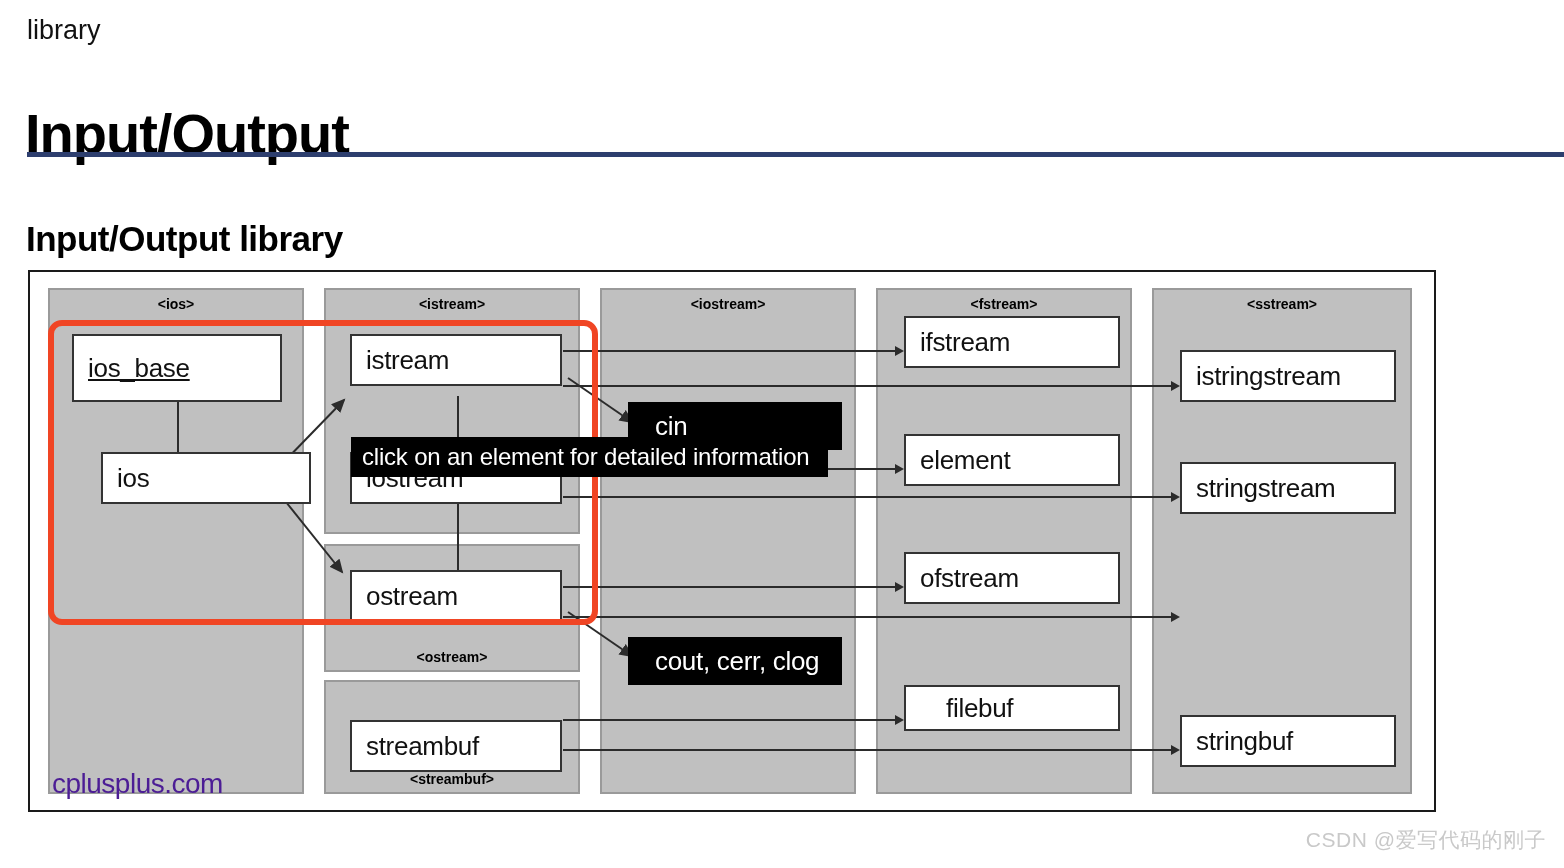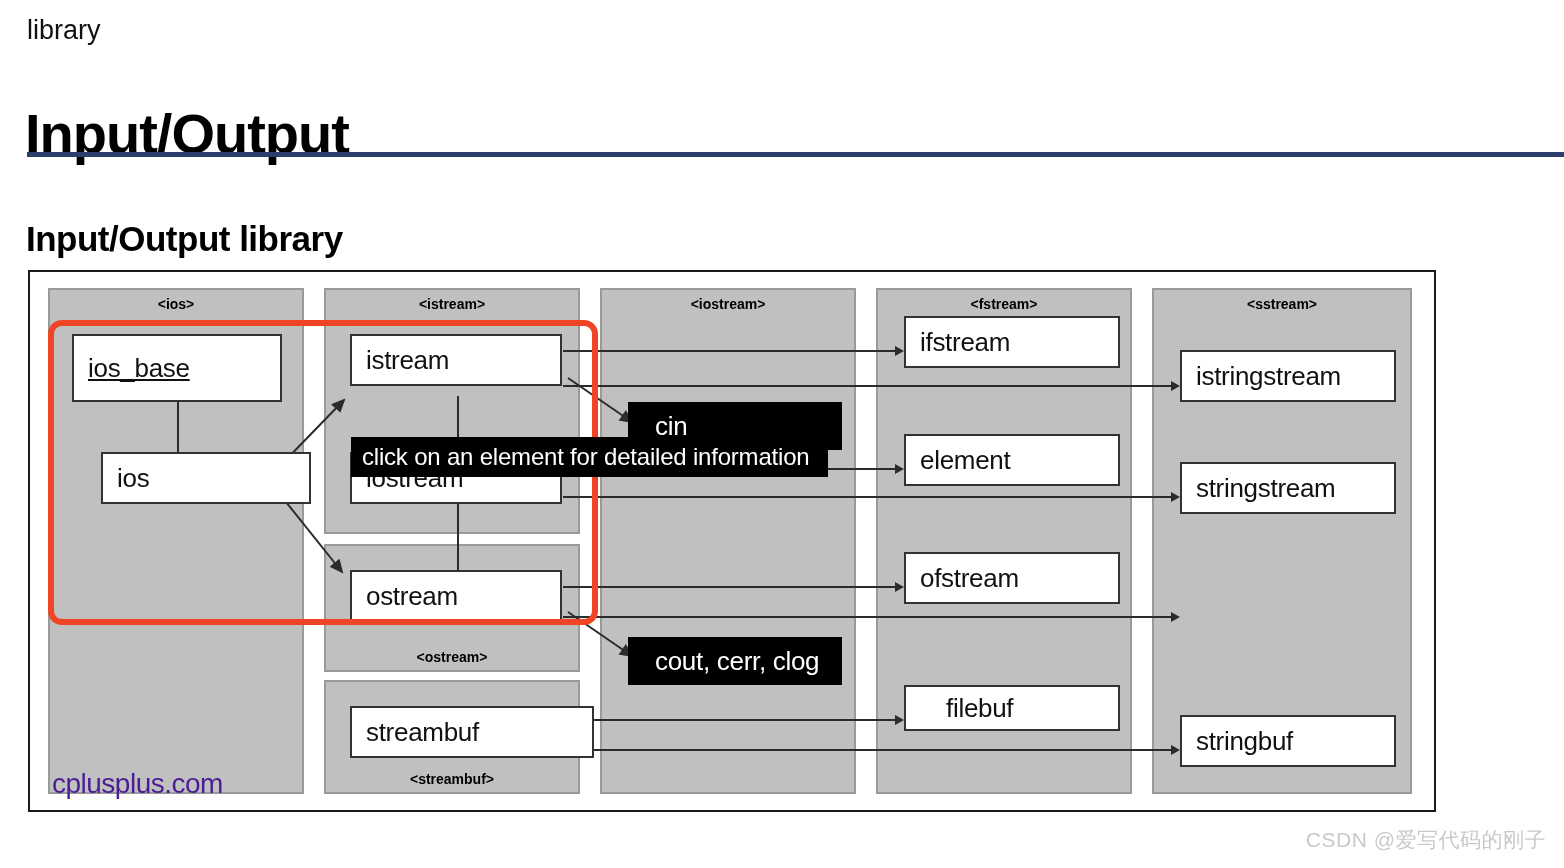--- a/index.html
+++ b/index.html
@@ -299,21 +299,21 @@
     <div class="cbox" style="left:42px; top:62px; width:210px; height:68px;text-decoration:underline;">ios_base</div>
 
     <div class="cbox" style="left:42px; top:180px; width:210px; height:52px;margin-left:29px;">ios</div>
 
     <div class="cbox" style="left:320px; top:62px; width:212px; height:52px;">istream</div>
 
     <div class="cbox" style="left:320px; top:180px; width:212px; height:52px;">iostream</div>
 
     <div class="cbox" style="left:320px; top:298px; width:212px; height:52px;">ostream</div>
 
-    <div class="cbox" style="left:320px; top:434px; width:244px; height:52px;">streambuf</div>
+    <div class="cbox" style="left:320px; top:448px; width:212px; height:52px;">streambuf</div>
 
     <div class="cbox" style="left:874px; top:44px; width:216px; height:52px;">ifstream</div>
 
     <div class="cbox" style="left:874px; top:162px; width:216px; height:52px;">element</div>
 
     <div class="cbox" style="left:874px; top:280px; width:216px; height:52px;">ofstream</div>
 
     <div class="cbox" style="left:874px; top:413px; width:216px; height:46px;padding-left:40px;">filebuf</div>
 
     <div class="cbox" style="left:1150px; top:78px; width:216px; height:52px;">istringstream</div>

